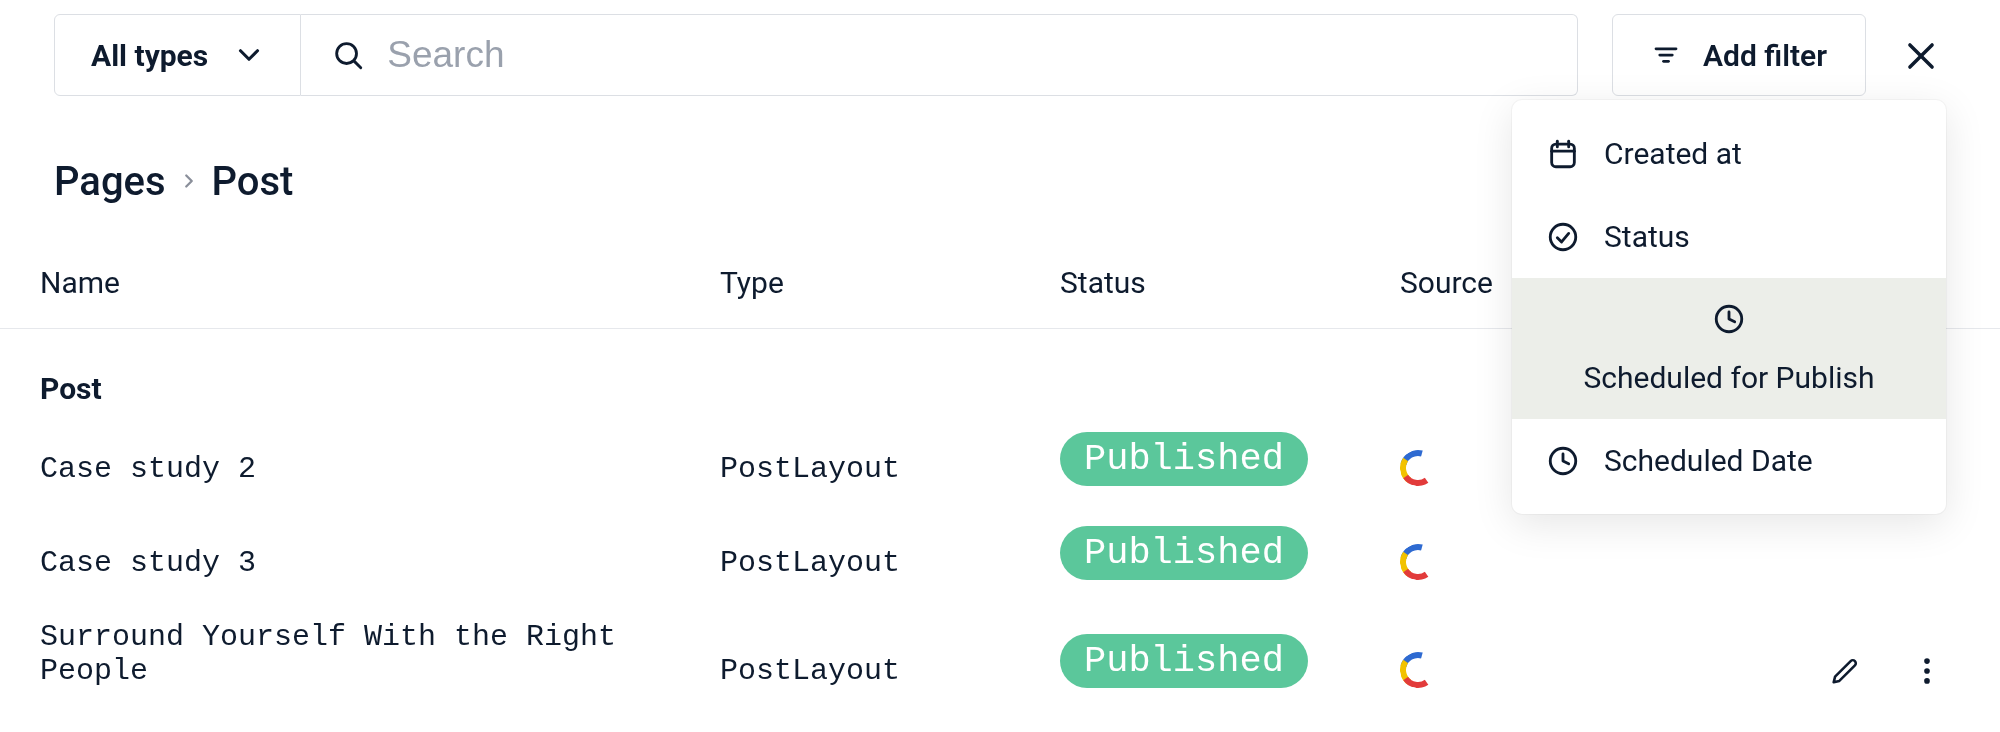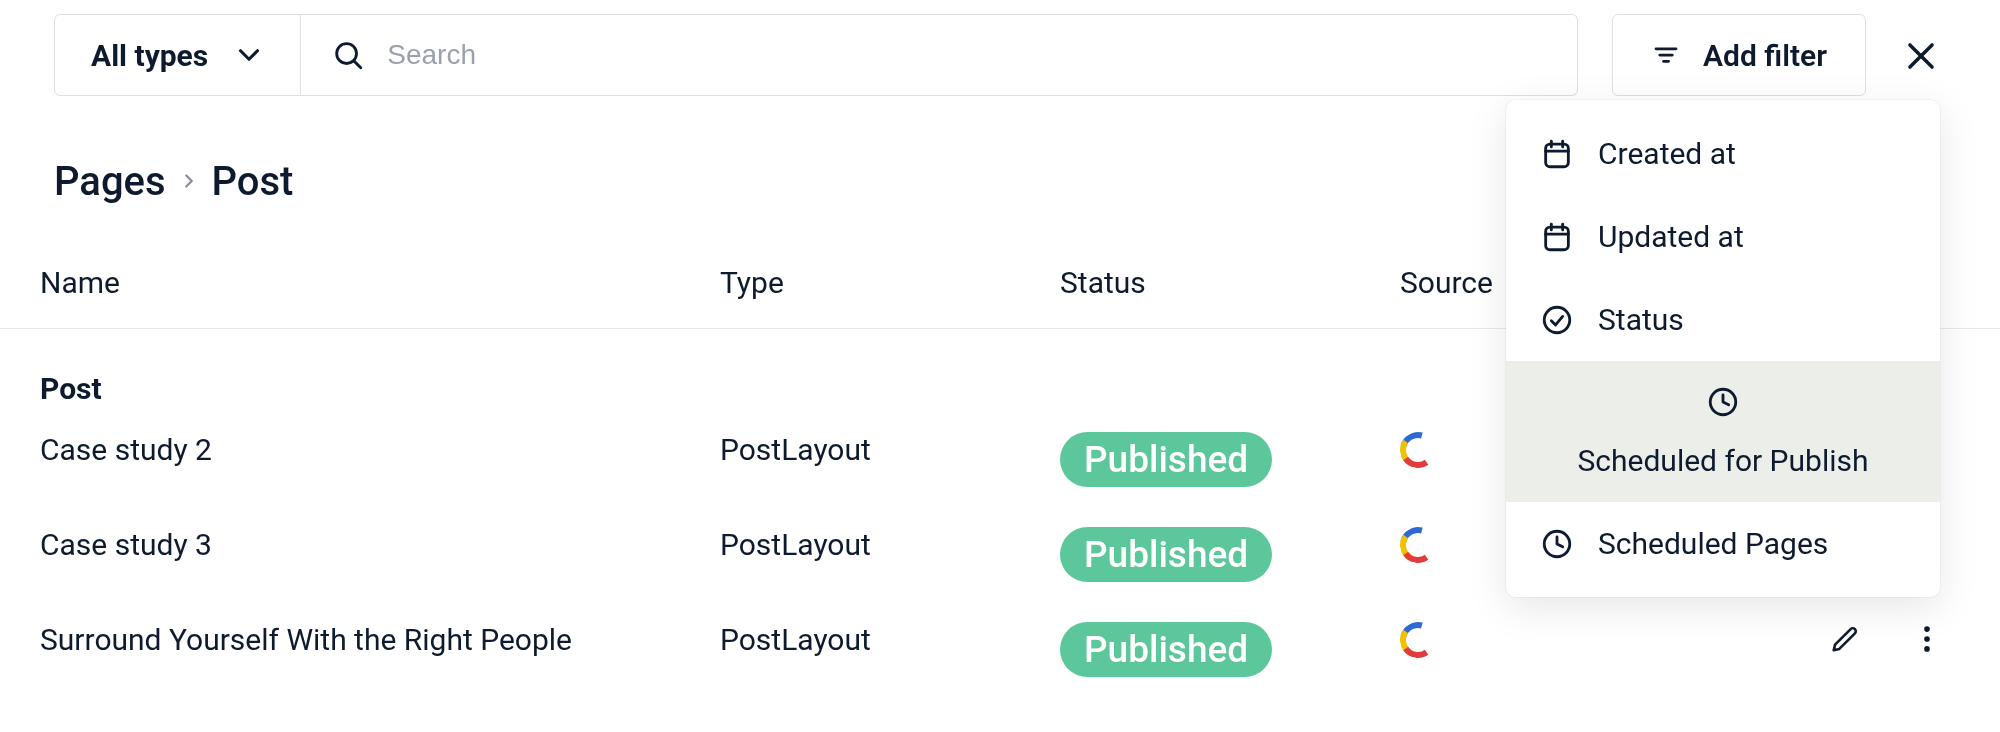--- a/index.html
+++ b/index.html
@@ -40,21 +40,21 @@
     border-radius: 0 6px 6px 0;
     display: flex;
     align-items: center;
     gap: 22px;
     padding: 0 30px;
     height: 82px;
   }
   .search-input {
     border: none;
     outline: none;
-    font-size: 28px;
+    font-size: 37px;
     color: #0e1b2e;
     flex: 1;
     background: transparent;
   }
   .search-input::placeholder { color: #9aa1ad; }
   .add-filter {
     margin-left: 34px;
     border: 1px solid #dcdfe4;
     border-radius: 6px;
     display: flex;
@@ -104,23 +104,24 @@
   .col-source { flex: 1; }
 
   .group-row {
     font-size: 30px;
     font-weight: 700;
     padding: 42px 0 6px 40px;
   }
 
   .row {
     display: flex;
-    align-items: flex-start;
+    align-items: flex-end;
     padding: 20px 0 20px 40px;
     font-size: 30px;
+    font-family: Liberation Mono, monospace;
   }
   .row .col-name { width: 680px; }
   .row .col-type { width: 340px; }
   .row .col-status { width: 340px; }
   .row .col-source { flex: 1; display: flex; align-items: center; }
 
   .badge {
     display: inline-flex;
     align-items: center;
     background: #5bc79b;
@@ -136,21 +137,21 @@
     right: 56px;
     display: flex;
     align-items: center;
     gap: 48px;
   }
 
   
   .filter-menu {
     position: absolute;
     top: 100px;
-    right: 60px;
+    right: 54px;
     width: 434px;
     background: #fff;
     border-radius: 10px;
     box-shadow: 0 10px 40px rgba(0,0,0,0.10), 0 0 0 1px rgba(0,0,0,0.03);
     padding: 12px 0;
   }
   .filter-item {
     display: flex;
     align-items: center;
     gap: 24px;
@@ -290,41 +291,32 @@
     <svg class="ic24" viewBox="0 0 24 24" fill="none" stroke="#0e1b2e" stroke-width="2" stroke-linecap="round" stroke-linejoin="round">
         <rect x="4" y="5" width="16" height="16" rx="3"></rect>
         <line x1="4" y1="10" x2="20" y2="10"></line>
         <line x1="8" y1="3" x2="8" y2="7"></line>
         <line x1="16" y1="3" x2="16" y2="7"></line>
       </svg>
     <span>Created at</span>
   </div>
   <div class="filter-item">
     <svg class="ic24" viewBox="0 0 24 24" fill="none" stroke="#0e1b2e" stroke-width="2" stroke-linecap="round" stroke-linejoin="round">
-        <rect x="4" y="5" width="16" height="16" rx="3"></rect>
-        <line x1="4" y1="10" x2="20" y2="10"></line>
-        <line x1="8" y1="3" x2="8" y2="7"></line>
-        <line x1="16" y1="3" x2="16" y2="7"></line>
-      </svg>
-    <span>Updated at</span>
-  </div>
-  <div class="filter-item">
-    <svg class="ic24" viewBox="0 0 24 24" fill="none" stroke="#0e1b2e" stroke-width="2" stroke-linecap="round" stroke-linejoin="round">
         <circle cx="12" cy="12" r="9"></circle>
         <polyline points="8 12.5 11 15.5 16 9.5"></polyline>
       </svg>
     <span>Status</span>
   </div>
   <div class="filter-item hover">
     <svg class="ic24" viewBox="0 0 24 24" fill="none" stroke="#0e1b2e" stroke-width="2" stroke-linecap="round" stroke-linejoin="round">
         <circle cx="12" cy="12" r="9"></circle>
         <polyline points="12 7 12 12 16 14"></polyline>
       </svg>
     <span>Scheduled for Publish</span>
   </div>
   <div class="filter-item">
     <svg class="ic24" viewBox="0 0 24 24" fill="none" stroke="#0e1b2e" stroke-width="2" stroke-linecap="round" stroke-linejoin="round">
         <circle cx="12" cy="12" r="9"></circle>
         <polyline points="12 7 12 12 16 14"></polyline>
       </svg>
-    <span>Scheduled Pages</span>
+    <span>Scheduled Date</span>
   </div>
 </div>
 
 </body></html>

